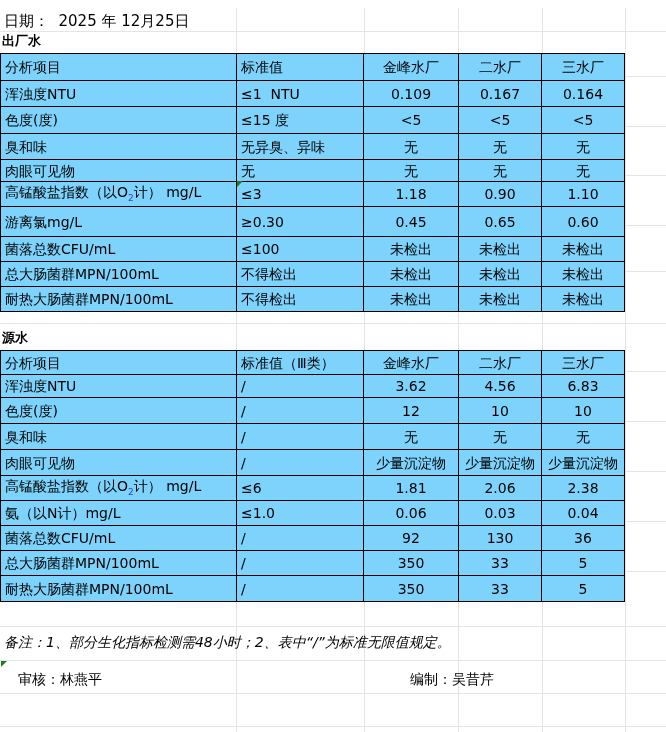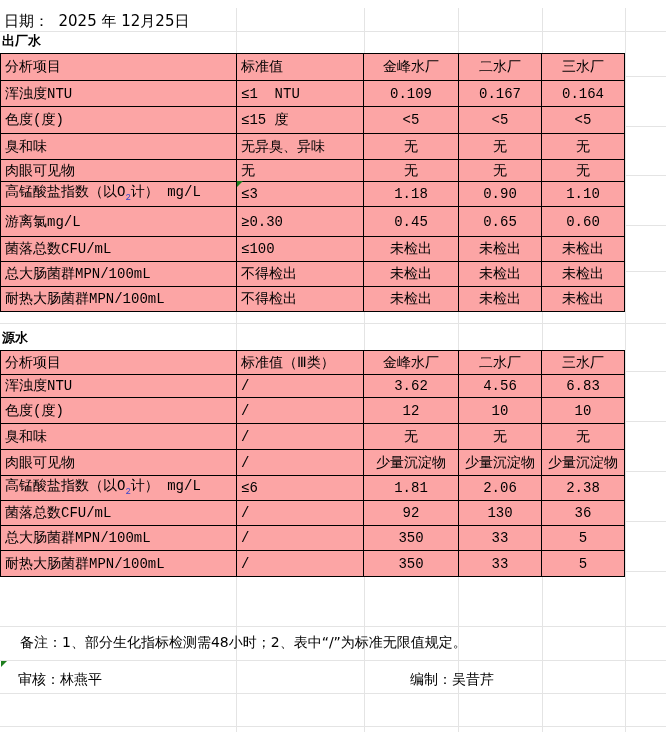--- a/index.html
+++ b/index.html
@@ -7,37 +7,37 @@
     width:666px;height:732px;background:#ffffff;
     font-family:"DejaVu Sans", sans-serif;color:#000;
   }
   .sheet{position:relative;width:666px;height:732px;overflow:hidden;background:#fff;margin-top:8px;}
   
   .gl-v{position:absolute;top:0;bottom:0;width:1px;background:#e4e4e4;}
   .gl-h{position:absolute;left:0;right:0;height:1px;background:#e4e4e4;}
   
   .t{
     position:absolute;left:0;border-collapse:collapse;table-layout:fixed;
-    background:#fca5a5;font-size:14px;font-family:Liberation Mono, monospace;
+    background:#7dd3fc;font-size:14px;
   }
   .t1{top:45px;}
   .t2{top:342px;}
   .t td,.t th{
     border:1px solid #000;font-weight:normal;text-align:center;
     vertical-align:middle;padding:0;white-space:pre;overflow:hidden;line-height:1;
   }
   .t .l{text-align:left;padding-left:4px;}
   .sub2{color:#3344cc;font-size:9px;}
   
   .cells{position:absolute;white-space:pre;font-size:14px;}
   .dateline{left:4px;top:4px;font-size:15px;}
   .title{position:absolute;font-weight:bold;font-size:13px;white-space:pre;}
   .sec1{left:2px;top:24px;}
   .sec2{left:2px;top:321px;}
-  .notes{left:20px;top:626px;}
+  .notes{left:4px;top:626px;font-style:italic;}
   .reviewer{left:18px;top:663px;}
   .preparer{left:410px;top:663px;}
   
   .ind{position:absolute;width:0;height:0;
        border-top:6px solid #1e7e1e;border-right:6px solid transparent;}
   .ind1{left:237px;top:173px;}
   .ind2{left:1px;top:653px;}
 </style>
 </head>
 <body>
@@ -203,20 +203,27 @@
       <td>少量沉淀物</td>
     </tr>
     <tr style="height:25px">
       <td class="l"><span>高锰酸盐指数（以O</span><sub class="sub2">2</sub><span>计） mg/L</span></td>
       <td class="l">≤6</td>
       <td>1.81</td>
       <td>2.06</td>
       <td>2.38</td>
     </tr>
     <tr style="height:25px">
+      <td class="l">氨（以N计）mg/L</td>
+      <td class="l">≤1.0</td>
+      <td>0.06</td>
+      <td>0.03</td>
+      <td>0.04</td>
+    </tr>
+    <tr style="height:25px">
       <td class="l">菌落总数CFU/mL</td>
       <td class="l">/</td>
       <td>92</td>
       <td>130</td>
       <td>36</td>
     </tr>
     <tr style="height:25px">
       <td class="l">总大肠菌群MPN/100mL</td>
       <td class="l">/</td>
       <td>350</td>

